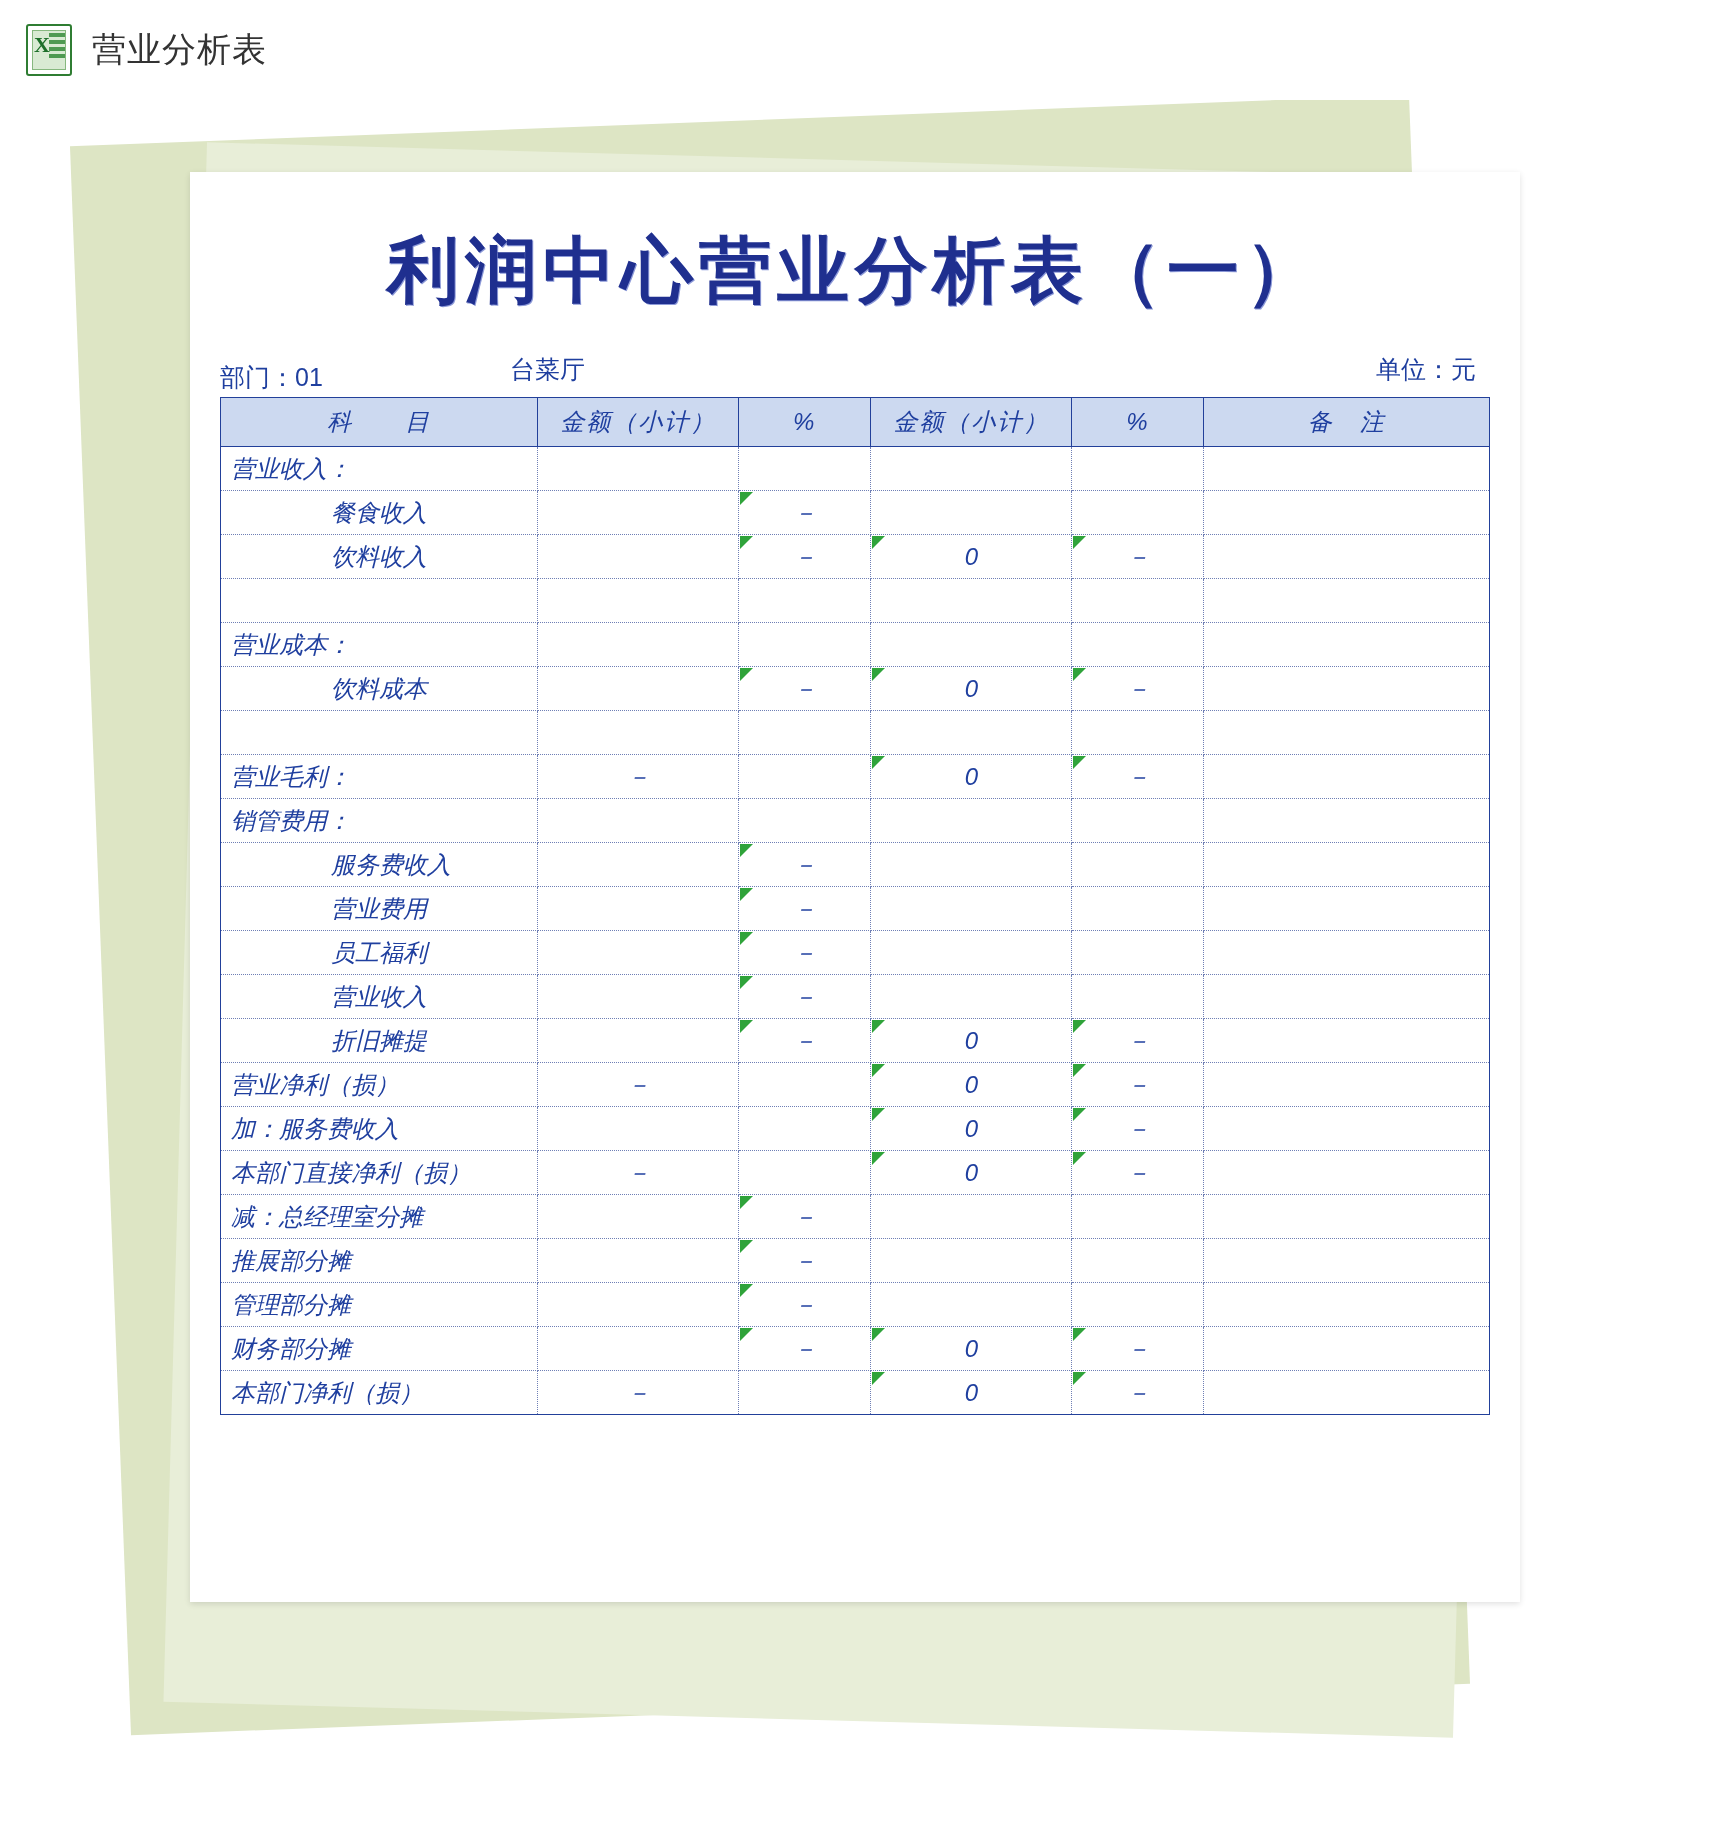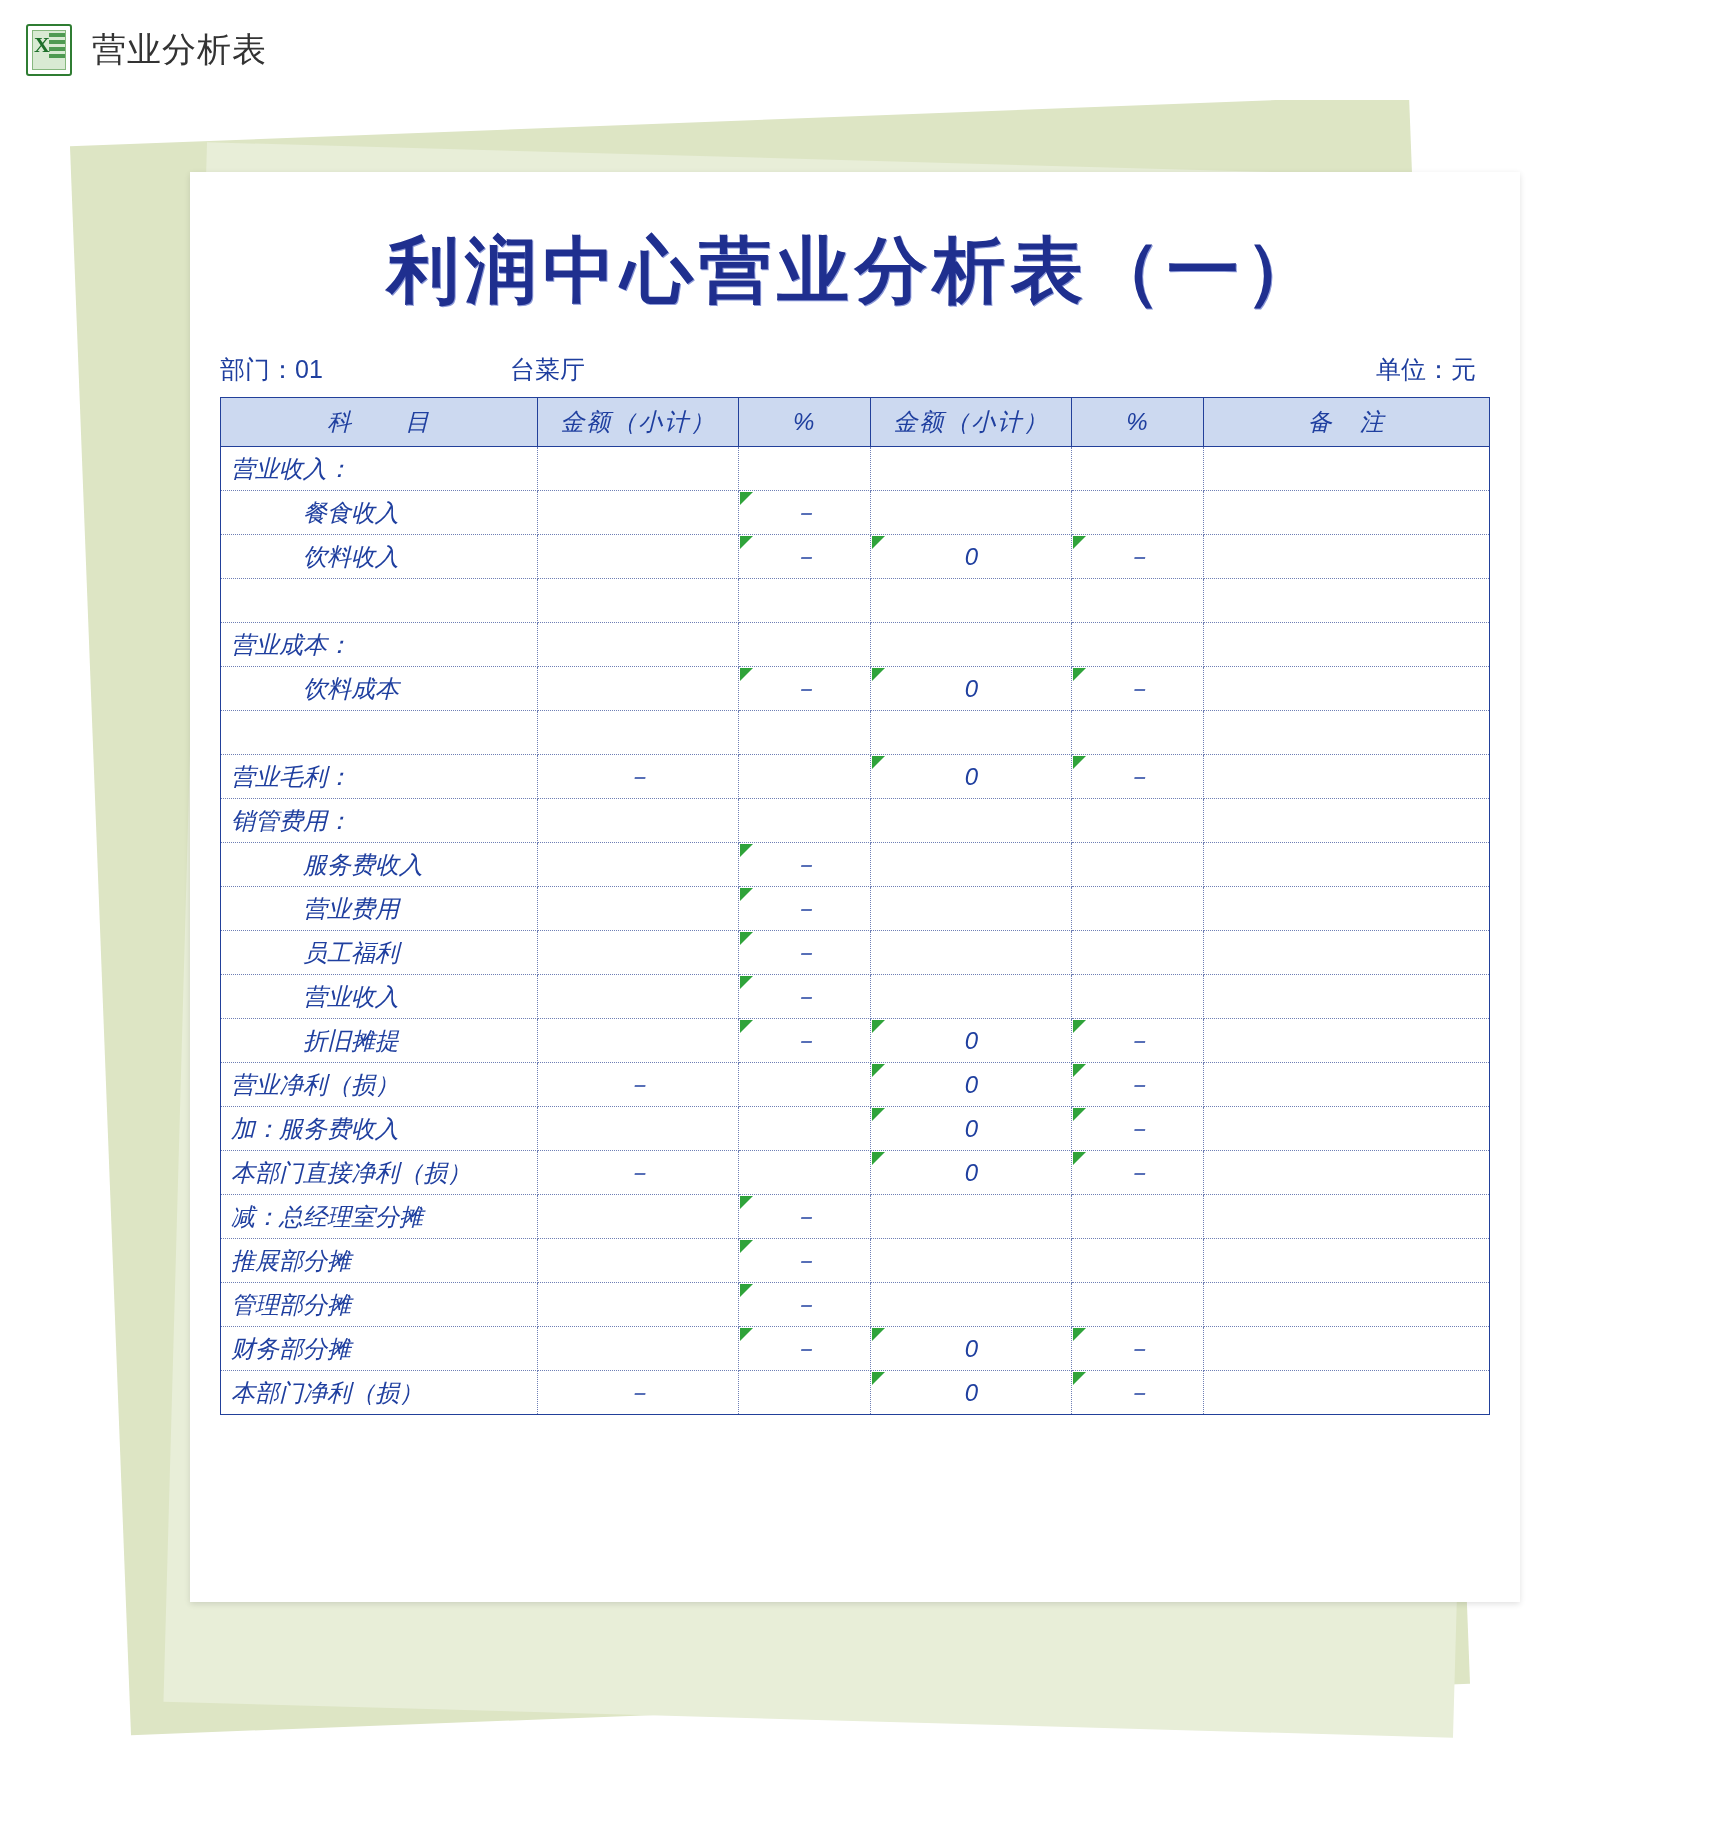--- a/index.html
+++ b/index.html
@@ -112,21 +112,21 @@
     text-shadow: 1px 1px 0 #8d9ad8;
   }
 
   .meta {
     position: relative;
     margin: 34px 30px 6px 30px;
     height: 38px;
     color: #1f3f9f;
     font-size: 25px;
   }
-  .meta .dept { position: absolute; left: 0; top: 0; }
+  .meta .dept { position: absolute; left: 0; top: 8px; }
   .meta .deptname { position: absolute; left: 290px; top: 0; }
   .meta .unit { position: absolute; right: 14px; top: 0; }
 
   
   table.sheet {
     border-collapse: collapse;
     margin: 0 30px;
     width: calc(100% - 60px);
     table-layout: fixed;
     font-size: 24px;
@@ -158,21 +158,21 @@
     background: #ffffff;
     vertical-align: middle;
   }
   table.sheet tr.row td.solid-left { border-left: 1px solid #22409a; }
   table.sheet tr.row td.solid-right { border-right: 1px solid #22409a; }
 
   
   table.sheet { border: 1px solid #22409a; font-style: italic; }
 
   td.item { text-align: left; }
-  td.item.indent1 { padding-left: 82px; }
+  td.item.indent1 { padding-left: 110px; }
   td.item.indent2 { }
   td.num { text-align: center; position: relative; }
   td.shade { background: #fbf6d4; }
   td.note { background: #ffffff; }
 
   
   td.flag::before {
     content: "";
     position: absolute;
     left: 1px; top: 1px;

